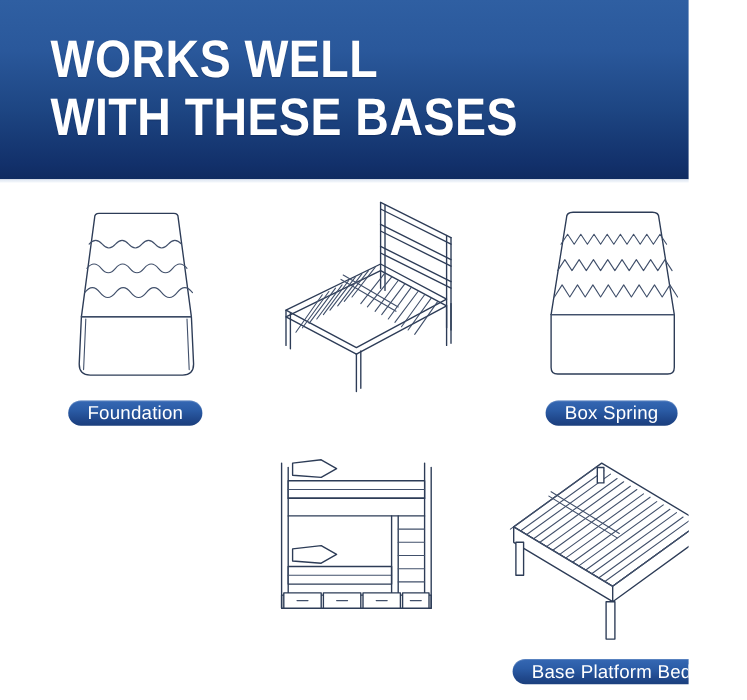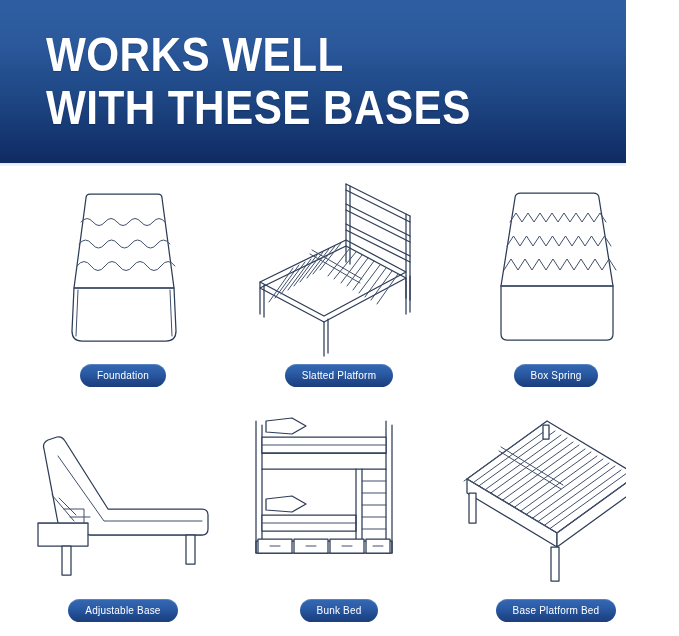--- a/index.html
+++ b/index.html
@@ -114,21 +114,21 @@
   .pill {
     margin-top: 2px;
     display: inline-flex;
     align-items: center;
     justify-content: center;
     height: 23px;
     padding: 0 17px;
     border-radius: 13px;
     background: linear-gradient(180deg, #3568b4 0%, #2b5ca6 38%, #20488c 75%, #1b3f7d 100%);
     color: #ffffff;
-    font-size: 10px;
+    font-size: 17px;
     font-weight: 400;
     letter-spacing: 0.2px;
     white-space: nowrap;
     box-shadow: inset 0 1px 0 rgba(255,255,255,0.18);
   }
   .pill-wrap {
     width: 226px;
     display: flex;
     justify-content: center;
   }
@@ -213,23 +213,20 @@
           <path class="ln-thin" d="M76 88 L126 117"></path>
 
           <path class="ln" d="M26 116 L26 148"></path>
           <path class="ln" d="M30 119 L30 151"></path>
           <path class="ln" d="M90 156 L90 190"></path>
           <path class="ln" d="M94 153 L94 187"></path>
           <path class="ln" d="M172 112 L172 148"></path>
           <path class="ln" d="M176 110 L176 146"></path>
         </svg>
       </div>
-      <div class="pill-wrap">
-        <span class="pill">Slatted Platform</span>
-      </div>
     </div>
 
     <div class="card card-r0 card-c2">
       <div class="art">
         <svg viewBox="0 0 210 196" xmlns="http://www.w3.org/2000/svg">
 
           <path class="ln fillw" d="M64 32 Q64 27 70 27 L142 27 Q148 27 148 32 L162 120 L50 120 Z"></path>
 
           <path class="ln-thin" d="M59 56 l6 -9 l6 9 l6 -9 l6 9 l6 -9 l6 9 l6 -9 l6 9 l6 -9 l6 9 l6 -9 l6 9 l6 -9 l6 9 l6 -9 l6 9"></path>
           <path class="ln-thin" d="M56 80 l6.5 -10 l6.5 10 l6.5 -10 l6.5 10 l6.5 -10 l6.5 10 l6.5 -10 l6.5 10 l6.5 -10 l6.5 10 l6.5 -10 l6.5 10 l6.5 -10 l6.5 10 l6.5 -10 l6.5 10"></path>
@@ -237,47 +234,20 @@
 
           <path class="ln fillw" d="M50 120 L162 120 L162 168 Q162 174 156 174 L56 174 Q50 174 50 168 Z"></path>
           <path class="ln-thin" d="M50 120 L162 120"></path>
         </svg>
       </div>
       <div class="pill-wrap">
         <span class="pill">Box Spring</span>
       </div>
     </div>
 
-    <div class="card card-r1 card-c0">
-      <div class="art">
-        <svg viewBox="0 0 210 196" xmlns="http://www.w3.org/2000/svg">
-
-          <path class="ln fillw" d="M26 48 Q24 42 30 39 L39 36 Q44 35 47 40 L90 108 L184 108 Q190 108 190 114 L190 128 Q190 134 184 134 L72 134 L40 122 Z"></path>
-
-          <path class="ln-thin" d="M40 55 L86 120 L184 120"></path>
-
-          <path class="ln-thin" d="M34 94 L56 120"></path>
-          <path class="ln-thin" d="M41 97 L58 114"></path>
-
-          <path class="ln fillw" d="M20 122 L70 122 L70 145 L20 145 Z"></path>
-          <path class="ln-thin" d="M20 122 L70 122"></path>
-
-          <path class="ln-thin" d="M46 108 L66 108 L66 122"></path>
-          <path class="ln-thin" d="M52 116 L72 116"></path>
-
-          <path class="ln-thin" d="M70 134 L184 134"></path>
-
-          <path class="ln fillw" d="M44 145 L53 145 L53 174 L44 174 Z"></path>
-          <path class="ln fillw" d="M168 134 L177 134 L177 163 L168 163 Z"></path>
-        </svg>
-      </div>
-      <div class="pill-wrap">
-        <span class="pill">Adjustable Base</span>
-      </div>
-    </div>
 
     <div class="card card-r1 card-c1">
       <div class="art">
         <svg viewBox="0 0 210 196" xmlns="http://www.w3.org/2000/svg">
 
           <path class="ln" d="M22 20 L22 152"></path>
           <path class="ln" d="M28 24 L28 152"></path>
 
           <path class="ln" d="M152 20 L152 152"></path>
           <path class="ln" d="M158 24 L158 152"></path>
@@ -308,23 +278,20 @@
           <path class="ln fillw" d="M24 138 L58 138 L58 152 L24 152 Z"></path>
           <path class="ln fillw" d="M60 138 L94 138 L94 152 L60 152 Z"></path>
           <path class="ln fillw" d="M96 138 L130 138 L130 152 L96 152 Z"></path>
           <path class="ln fillw" d="M132 138 L156 138 L156 152 L132 152 Z"></path>
 
           <path class="ln-thin" d="M36 145 L46 145"></path>
           <path class="ln-thin" d="M72 145 L82 145"></path>
           <path class="ln-thin" d="M108 145 L118 145"></path>
           <path class="ln-thin" d="M139 145 L149 145"></path>
         </svg>
-      </div>
-      <div class="pill-wrap">
-        <span class="pill">Bunk Bed</span>
       </div>
     </div>
 
     <div class="card card-r1 card-c2">
       <div class="art">
         <svg viewBox="0 0 210 196" xmlns="http://www.w3.org/2000/svg">
 
           <path class="ln fillw" d="M96 20 L186 74 L106 132 L16 78 Z"></path>
 
           <path class="ln-thin" d="M92 23 L13 80"></path>

